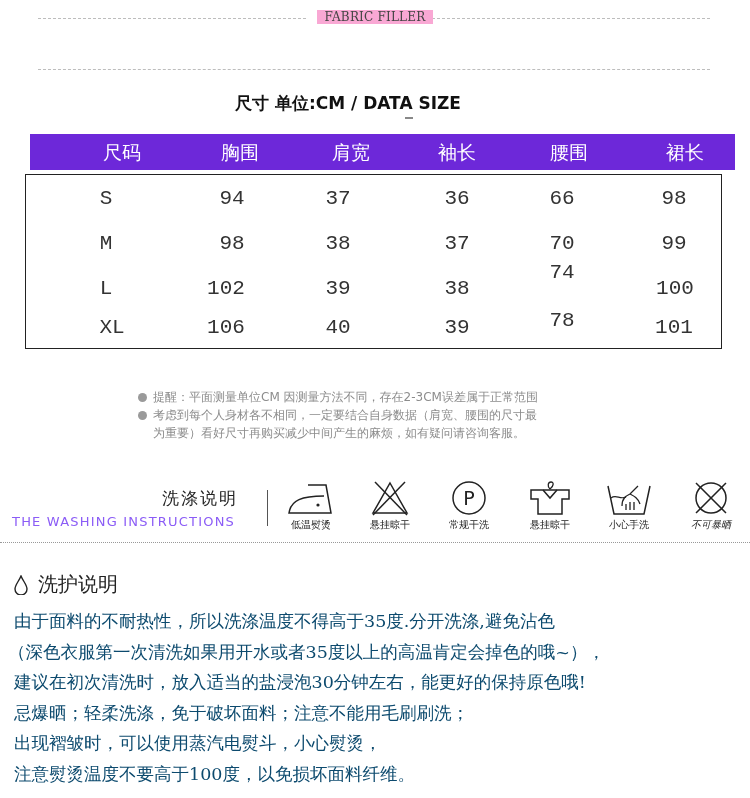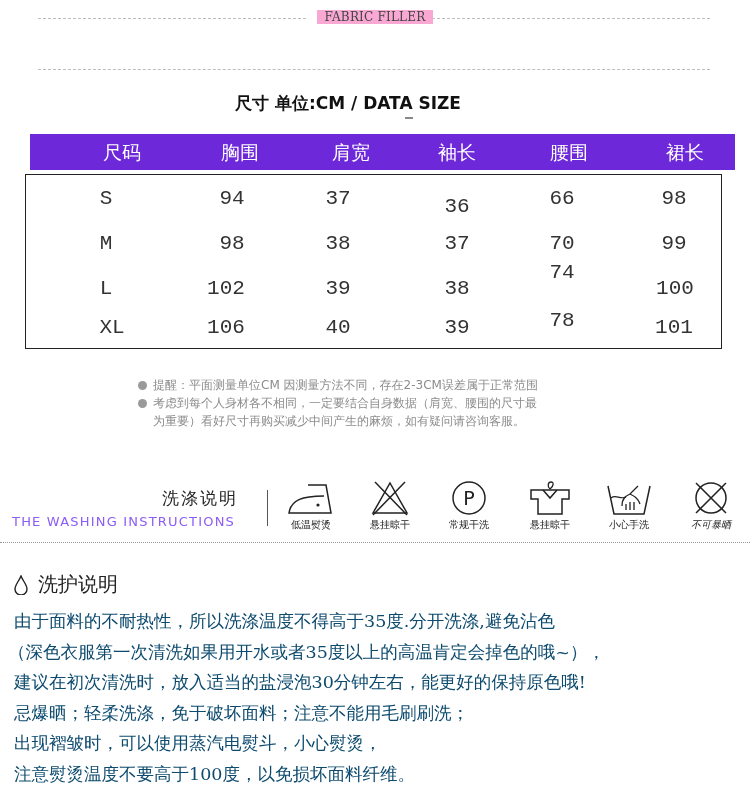--- a/index.html
+++ b/index.html
@@ -6,21 +6,21 @@
   body { width:750px; height:798px; position:relative; overflow:hidden; font-family:"DejaVu Sans", sans-serif; color:#222; }
   .dash { position:absolute; height:0; border-top:1px dashed #bdbdbd; }
   .fabric-title { position:absolute; top:10px; left:0; width:750px; text-align:center; font-family:"DejaVu Serif", serif; font-size:12px; color:#444; letter-spacing:0.2px; }
   .fabric-title span { background:#f9a8d4; padding:0 8px;text-align:center; }
   .size-title { position:absolute; top:92px; left:0; width:696px; text-align:center; font-family:"DejaVu Sans", sans-serif; font-weight:bold; font-size:17px; color:#111; }
   .size-title-bar { position:absolute; top:117px; left:405px; width:8px; height:2px; background:#888; }
   .table-head { position:absolute; top:134px; left:22px; width:705px; height:36px; background:#6d28d9;margin-left:8px; }
   .th { position:absolute; top:0; height:36px; line-height:36px; color:#fff; font-family:"DejaVu Serif", serif; font-size:19px; text-align:center; width:90px; }
   .table-body { position:absolute; top:174px; left:25px; width:697px; height:175px; border:1px solid #222; box-sizing:border-box; }
   .td { position:absolute; font-family:"Liberation Mono", "DejaVu Sans Mono", monospace; font-size:21px; color:#333; text-align:center; width:90px; }
-  .notes { position:absolute; left:138px; top:376px; width:480px; font-size:12px; color:#8c8c8c; line-height:18px; }
+  .notes { position:absolute; left:138px; top:388px; width:480px; font-size:12px; color:#8c8c8c; line-height:18px; }
   .note-line { position:relative; padding-left:15px; white-space:nowrap; }
   .bullet { position:absolute; left:0; top:5px; width:9px; height:9px; border-radius:50%; background:#9a9a9a; }
   .wash-cn { position:absolute; top:487px; left:162px; font-size:17px; color:#222; letter-spacing:2px; }
   .wash-en { position:absolute; top:514px; left:12px; font-size:13px; color:#8b5cf6; letter-spacing:1.2px; }
   .wash-sep { position:absolute; top:490px; left:267px; width:1px; height:36px; background:#555; }
   .care { position:absolute; top:480px; width:70px; text-align:center; }
   .care svg { display:block; margin:0 auto; }
   .care-label { font-size:10px; color:#222; margin-top:2px; white-space:nowrap; }
   .dot-line { position:absolute; top:542px; left:0; width:750px; height:0; border-top:1px dotted #999; }
   .care-title { position:absolute; top:571px; left:14px; font-size:20px; color:#222; font-family:"DejaVu Serif", serif; display:flex; align-items:center; }
@@ -46,21 +46,21 @@
   <div class="th" style="left:382px;">袖长</div>
   <div class="th" style="left:494px;">腰围</div>
   <div class="th" style="left:610px;">裙长</div>
 </div>
 
 <div class="table-body">
   <div>
     <div class="td" style="top:12px; left:35px;">S</div>
     <div class="td" style="top:12px; left:161px;">94</div>
     <div class="td" style="top:12px; left:267px;">37</div>
-    <div class="td" style="top:12px; left:386px;margin-top:8px;">36</div>
+    <div class="td" style="top:12px; left:386px;">36</div>
     <div class="td" style="top:12px; left:491px;">66</div>
     <div class="td" style="top:12px; left:603px;">98</div>
   </div>
   <div>
     <div class="td" style="top:57px; left:35px;">M</div>
     <div class="td" style="top:57px; left:161px;">98</div>
     <div class="td" style="top:57px; left:267px;">38</div>
     <div class="td" style="top:57px; left:386px;">37</div>
     <div class="td" style="top:57px; left:491px;">70</div>
     <div class="td" style="top:57px; left:603px;">99</div>

